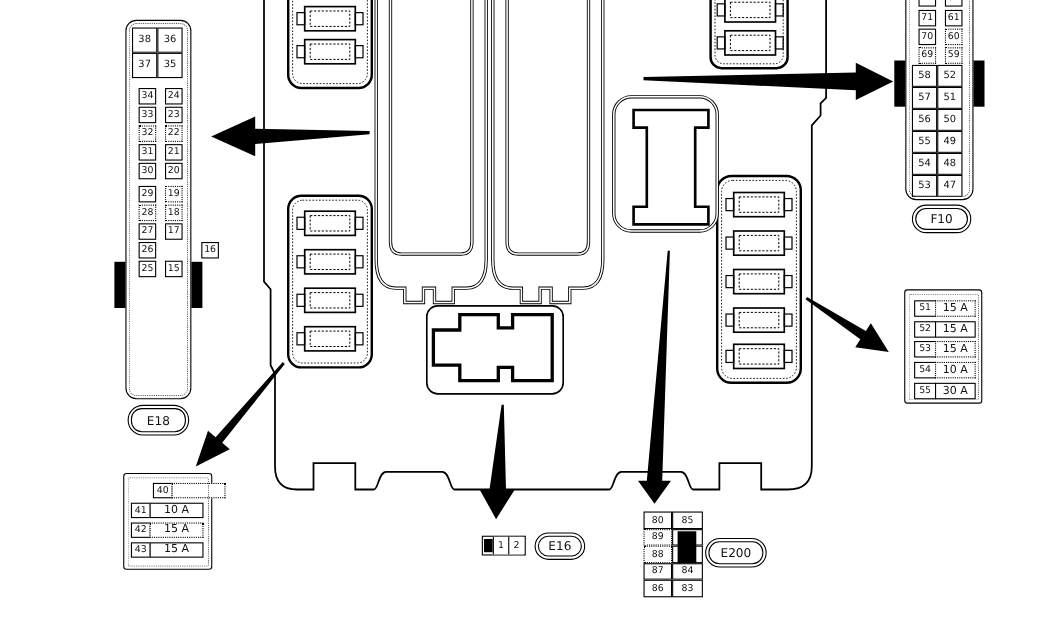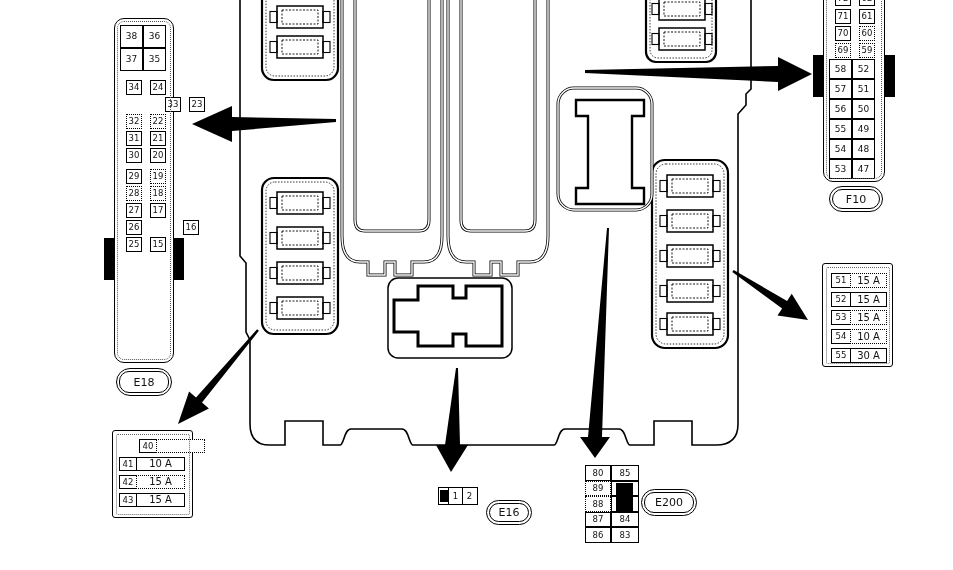--- a/index.html
+++ b/index.html
@@ -124,21 +124,21 @@
     <span class="cell">38</span>
     <span class="cell">36</span>
     <span class="cell">37</span>
     <span class="cell">35</span>
   </div>
 
   <div class="prow" style="left:11px;top:61px;">
     <span class="cell num" style="width:16px;height:15px;">34</span>
     <span class="cell num" style="width:16px;height:15px;">24</span>
   </div>
-  <div class="prow" style="left:11px;top:78px;margin-left:39px;">
+  <div class="prow" style="left:11px;top:78px;">
     <span class="cell num" style="width:16px;height:15px;">33</span>
     <span class="cell num" style="width:16px;height:15px;">23</span>
   </div>
   <div class="prow" style="left:11px;top:95px;">
     <span class="cell num dt" style="width:16px;height:15px;">32</span>
     <span class="cell num dt" style="width:16px;height:15px;">22</span>
   </div>
   <div class="prow" style="left:11px;top:112px;">
     <span class="cell num" style="width:16px;height:15px;">31</span>
     <span class="cell num" style="width:16px;height:15px;">21</span>
@@ -250,21 +250,21 @@
     <span class="cell num" style="width:18px;height:14px;">43</span>
     <span class="cell val" style="width:49px;height:14px;">15 A</span>
   </div>
 </div>
 
 <div class="abs" style="left:438px;top:487px;width:40px;height:18px;border:1.5px solid #000;box-sizing:border-box;display:flex;align-items:center;background:#fff;">
   <span style="display:block;width:8px;height:12px;background:#000;margin-left:1px;"></span>
   <span class="cell" style="width:14px;height:100%;border:none;border-left:1px solid #000;font-size:8.5px;">1</span>
   <span class="cell" style="width:14px;height:100%;border:none;border-left:1px solid #000;font-size:8.5px;">2</span>
 </div>
-<div class="oval" style="left:486px;top:484px;width:46px;height:25px;margin-top:16px;">
+<div class="oval" style="left:486px;top:484px;width:46px;height:25px;">
   <span>E16</span>
 </div>
 
 <div class="abs" style="left:585px;top:465px;width:57px;height:80px;">
   <div class="g2" style="left:0;top:0;grid-template-columns:26px 28px;grid-auto-rows:15.5px;">
     <span class="cell num">80</span>
     <span class="cell num">85</span>
     <span class="cell num dt">89</span>
     <span class="cell"></span>
     <span class="cell num dt">88</span>

